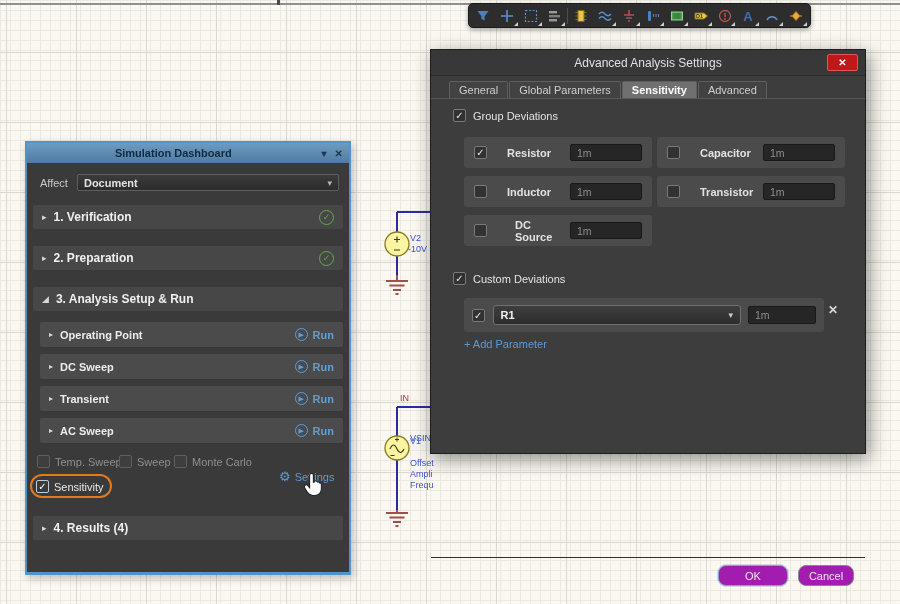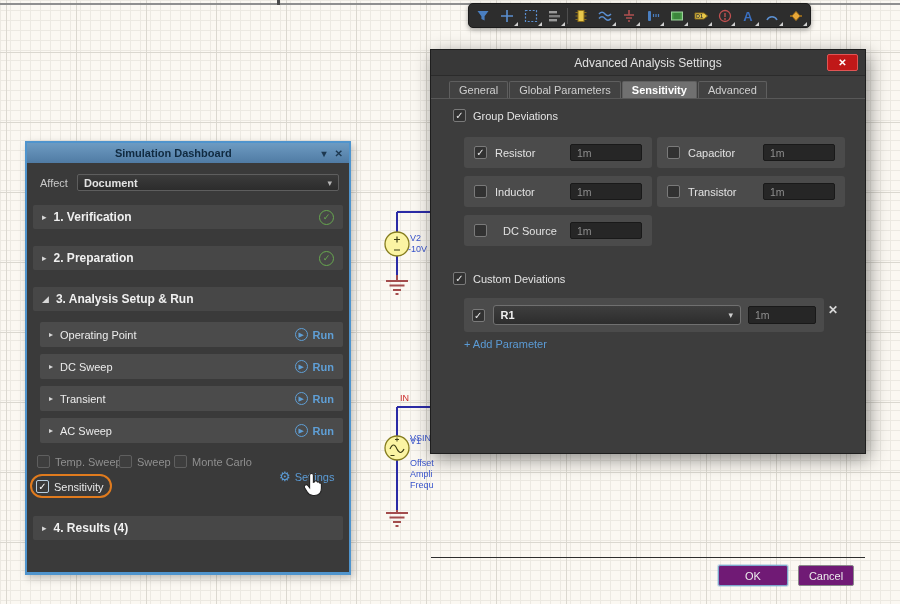--- a/index.html
+++ b/index.html
@@ -51,21 +51,21 @@
   .secbar { position:absolute; left:6px; right:6px; height:24px; background:#474747; border-radius:2px;
     display:flex; align-items:center; padding:0 9px; }
   .secbar .arr { font-size:9px; color:#d8d8d8; margin-right:7px; }
   .secbar .slbl { flex:1; font-size:12px; font-weight:bold; color:#f0f0f0; }
   .stat { width:15px; height:15px; border:1.5px solid #67a84f; border-radius:50%;
     display:flex; align-items:center; justify-content:center; font-size:9px; color:#67a84f; }
 
   .subbar { position:absolute; left:13px; right:6px; height:25px; background:#4b4b4b; border-radius:2px;
     display:flex; align-items:center; padding:0 9px; }
   .subbar .arr { font-size:8px; color:#d8d8d8; margin-right:7px; }
-  .subbar .slbl { flex:1; font-size:11px; font-weight:normal; color:#ececec; }
+  .subbar .slbl { flex:1; font-size:11px; font-weight:bold; color:#ececec; }
   .runbtn { display:flex; align-items:center; cursor:pointer; }
   .runc { width:13px; height:13px; border:1px solid #5f9fd6; border-radius:50%;
     display:flex; align-items:center; justify-content:center; font-size:7px; color:#5f9fd6; margin-right:5px; }
   .runt { font-size:11px; font-weight:bold; color:#5f9fd6; }
 
   .cb { width:13px; height:13px; background:#323232; border:1px solid #7a7a7a; border-radius:2px;
     display:inline-flex; align-items:center; justify-content:center; font-size:10px; color:#e8e8e8; }
   .cb.dis { border-color:#5f5f5f; background:#3e3e3e; }
   .cb.lit { border-color:#b9cfe0; background:#3a3a3a; color:#fff; }
 
@@ -90,36 +90,36 @@
   .tab { height:17px; padding:0 9px; display:flex; align-items:center; font-size:11px; color:#cfcfcf;
     background:#424242; border:1px solid #5f5f5f; border-bottom:none; border-radius:2px 2px 0 0; margin-right:1px; cursor:pointer; }
   .tab.active { background:#707070; color:#fff; font-weight:bold; }
   .tabline { position:absolute; left:0; top:48px; width:100%; height:1px; background:#585858; }
 
   .chkrow { position:absolute; display:flex; align-items:center; }
   .chkrow .clbl { font-size:11px; color:#e2e2e2; margin-left:7px; }
 
   .gcard { position:absolute; width:188px; height:31px; background:#4b4b4b; border-radius:3px;
     display:flex; align-items:center; padding:0 10px; }
-  .gcard .glbl { font-size:11px; font-weight:normal; color:#e2e2e2; margin-left:8px; flex:1; }
+  .gcard .glbl { font-size:11px; font-weight:bold; color:#e2e2e2; margin-left:20px; flex:1; }
   .valin { width:72px; height:17px; background:#262626; border:1px solid #191919; border-radius:2px;
     color:#8f8f8f; font-size:10.5px; padding:0 6px; font-family:"Liberation Sans",sans-serif; }
 
   .ccard { position:absolute; left:33px; top:248px; width:360px; height:34px; background:#4b4b4b;
     border-radius:3px; display:flex; align-items:center; padding:0 8px; }
   .pdd { width:257px; height:20px; background:linear-gradient(#3e3e3e,#2d2d2d); border:1px solid #707070;
     border-radius:3px; display:flex; align-items:center; padding:0 7px; margin-left:8px; cursor:pointer; }
   .pdd .pv { flex:1; font-size:11px; font-weight:bold; color:#f0f0f0; }
   .pdd .pa { font-size:9px; color:#cfcfcf; }
   .ccard .valin { margin-left:7px; width:68px; height:18px; }
   .xrem { position:absolute; left:397px; top:253px; font-size:12px; font-weight:bold; color:#d8d8d8; cursor:pointer; }
   .addparam { position:absolute; left:33px; top:288px; font-size:11px; color:#5b9bd5; cursor:pointer; }
 
   .dlg-footer { position:absolute; left:0; top:507px; width:100%; height:33px; border-top:1px solid #2e2e2e; }
-  .btn { position:absolute; top:7px; height:21px; background:#701a75; border-radius:2px;
+  .btn { position:absolute; top:7px; height:21px; background:#a21caf; border-radius:8px;
     display:flex; align-items:center; justify-content:center; font-size:11px; color:#ececec; cursor:pointer; }
   .btn.ok { left:287px; width:70px; border:1px solid #7ba7cc; box-shadow:0 0 0 1px rgba(120,170,210,.35); }
   .btn.cancel { left:367px; width:56px; border:1px solid #8a8a8a; }
 
   
   .schlbl { position:absolute; font-size:9px; color:#3a55cc; z-index:1; white-space:nowrap; }
   .netlbl { position:absolute; font-size:9px; color:#cc2a2a; z-index:1; }
   #schsvg { position:absolute; left:0; top:0; z-index:1; pointer-events:none; }
   .cursor { position:absolute; left:303px; top:472px; z-index:10; pointer-events:none; }
 </style>

